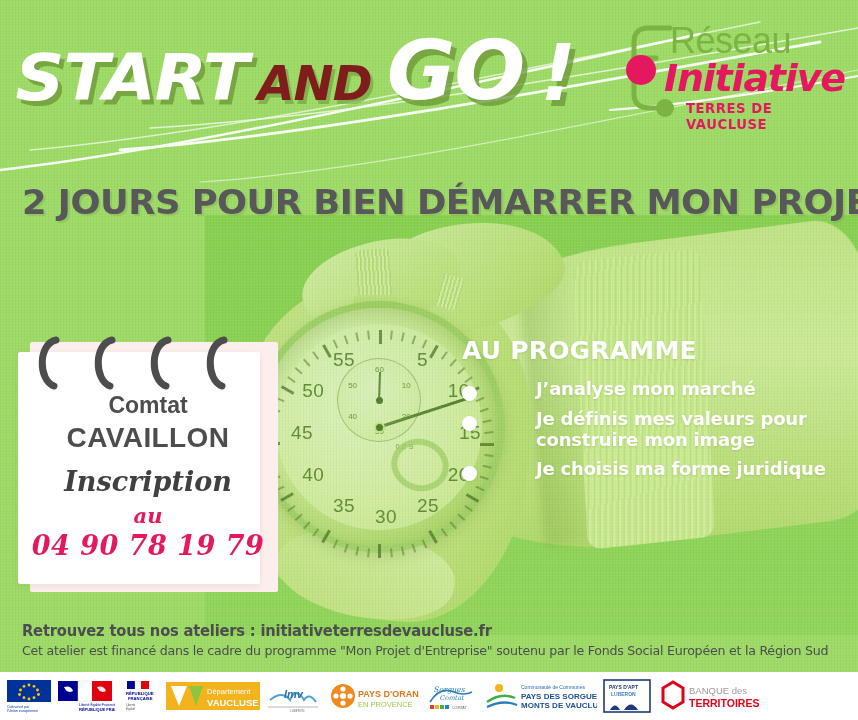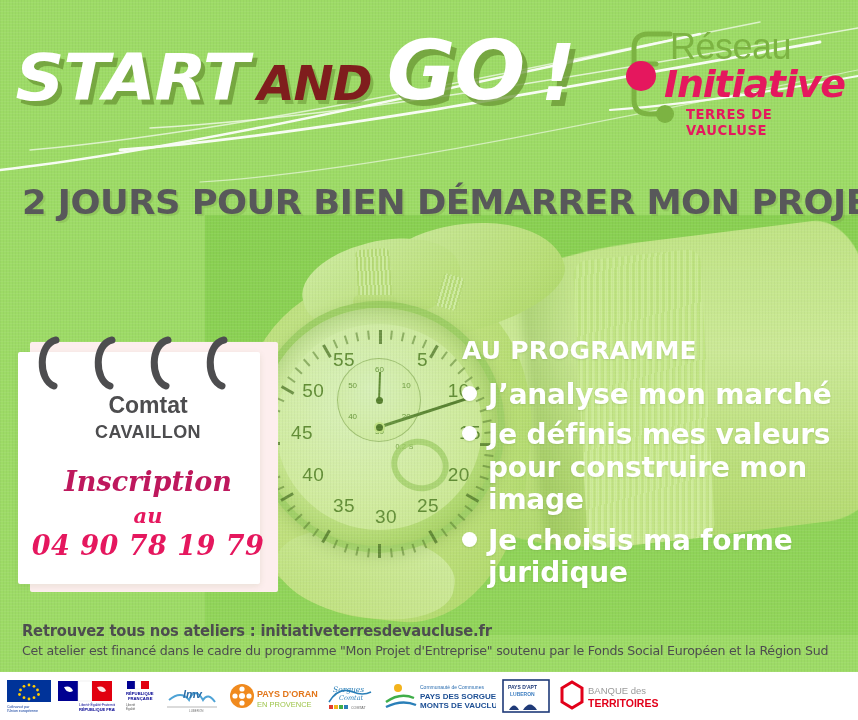--- a/index.html
+++ b/index.html
@@ -299,21 +299,21 @@
     letter-spacing: -.5px;
     transform: scaleX(1.04);
     transform-origin: left center;
     text-shadow: 2px 2px 0 rgba(120,160,70,.30);
     white-space: nowrap;
   }
 
   
   .brand {
     position: absolute;
-    right: 18px; top: 24px;
+    right: 18px; top: 18px;
     width: 222px; height: 104px;
   }
   .brand-node { position: absolute; left: 0; top: 0; width: 66px; height: 104px; }
   .brand-reseau {
     position: absolute;
     left: 52px; top: 2px;
     font-family: "Liberation Sans", sans-serif;
     font-size: 36px;
     font-weight: 400;
     color: #7cb342;
@@ -366,34 +366,34 @@
     font-family: "Liberation Sans", sans-serif;
     font-size: 23px;
     font-weight: bold;
     color: #4d4d4f;
   }
   .note-city {
     position: absolute;
     left: 0; right: 0; top: 92px;
     text-align: center;
     font-family: "Liberation Sans", sans-serif;
-    font-size: 18px;
+    font-size: 28px;
     font-weight: bold;
     color: #4d4d4f;
     letter-spacing: .4px;
   }
   .note-inscription {
     position: absolute;
     left: 0; right: 0; top: 136px;
     text-align: center;
     font-family: "DejaVu Serif", serif;
     font-style: italic;
     font-weight: bold;
     font-size: 27px;
-    color: #be185d;
+    color: #404040;
   }
   .note-au {
     position: absolute;
     left: 0; right: 0; top: 173px;
     text-align: center;
     font-family: "DejaVu Serif", serif;
     font-style: italic;
     font-weight: bold;
     font-size: 21px;
     color: #e5175e;
@@ -431,26 +431,27 @@
   .bullet {
     flex: 0 0 auto;
     width: 15px; height: 15px;
     border-radius: 50%;
     background: #ffffff;
     margin-top: 7px;
     box-shadow: 0 1px 2px rgba(90,130,45,.2);
   }
   .prog-text {
     font-family: "DejaVu Sans", sans-serif;
-    font-size: 28px;
+    font-size: 18px;
     font-weight: bold;
     color: #ffffff;
     line-height: 1.16;
     letter-spacing: -.2px;
     text-shadow: 0 1px 2px rgba(90,130,45,.2);
+    margin-left: 48px;
   }
 
   
   .foot { position: absolute; left: 22px; top: 622px; width: 826px; }
   .foot-line1 {
     font-family: "DejaVu Sans", sans-serif;
     font-size: 15px;
     font-weight: bold;
     color: #4d4d4f;
     letter-spacing: -.2px;
@@ -726,20 +727,29 @@
         <rect x="15" y="3" width="6" height="8" fill="#ffffff" stroke="#ddd" stroke-width=".3"></rect>
         <rect x="21" y="3" width="8" height="8" fill="#e1000f"></rect>
         <text x="6" y="17" font-family="Liberation Sans, sans-serif" font-size="4.2" font-weight="bold" fill="#000091">RÉPUBLIQUE</text>
         <text x="8" y="22" font-family="Liberation Sans, sans-serif" font-size="4.2" font-weight="bold" fill="#000091">FRANÇAISE</text>
         <text x="6" y="28" font-family="Liberation Sans, sans-serif" font-size="3" fill="#555">Liberté</text>
         <text x="6" y="32" font-family="Liberation Sans, sans-serif" font-size="3" fill="#555">Égalité</text>
       </svg>
     </div>
 
 
+    <div class="plogo">
+      <svg width="96" height="36" viewBox="0 0 96 36">
+        <rect x="1" y="4" width="94" height="28" fill="#f3b31c"></rect>
+        <path d="M6,8 L22,8 L14,28 Z" fill="#ffffff"></path>
+        <path d="M24,8 L38,8 L31,28 Z" fill="#8cc63e"></path>
+        <text x="42" y="16" font-family="Liberation Sans, sans-serif" font-size="7.5" fill="#ffffff">Département</text>
+        <text x="42" y="28" font-family="Liberation Sans, sans-serif" font-size="9.5" font-weight="bold" fill="#ffffff">VAUCLUSE</text>
+      </svg>
+    </div>
 
 
     <div class="plogo">
       <svg width="56" height="36" viewBox="0 0 56 36">
         <path d="M4,22 q12,-10 20,0 q6,-14 14,0 q5,-8 12,2" fill="none" stroke="#4ea3d6" stroke-width="2"></path>
         <text x="18" y="20" font-family="Liberation Sans, sans-serif" font-size="11" font-weight="bold" font-style="italic" fill="#2b6ea8">lmv</text>
         <line x1="2" y1="29" x2="52" y2="29" stroke="#999" stroke-width=".7"></line>
         <text x="24" y="34" font-family="Liberation Sans, sans-serif" font-size="3" fill="#777">LUBERON</text>
       </svg>
     </div>

